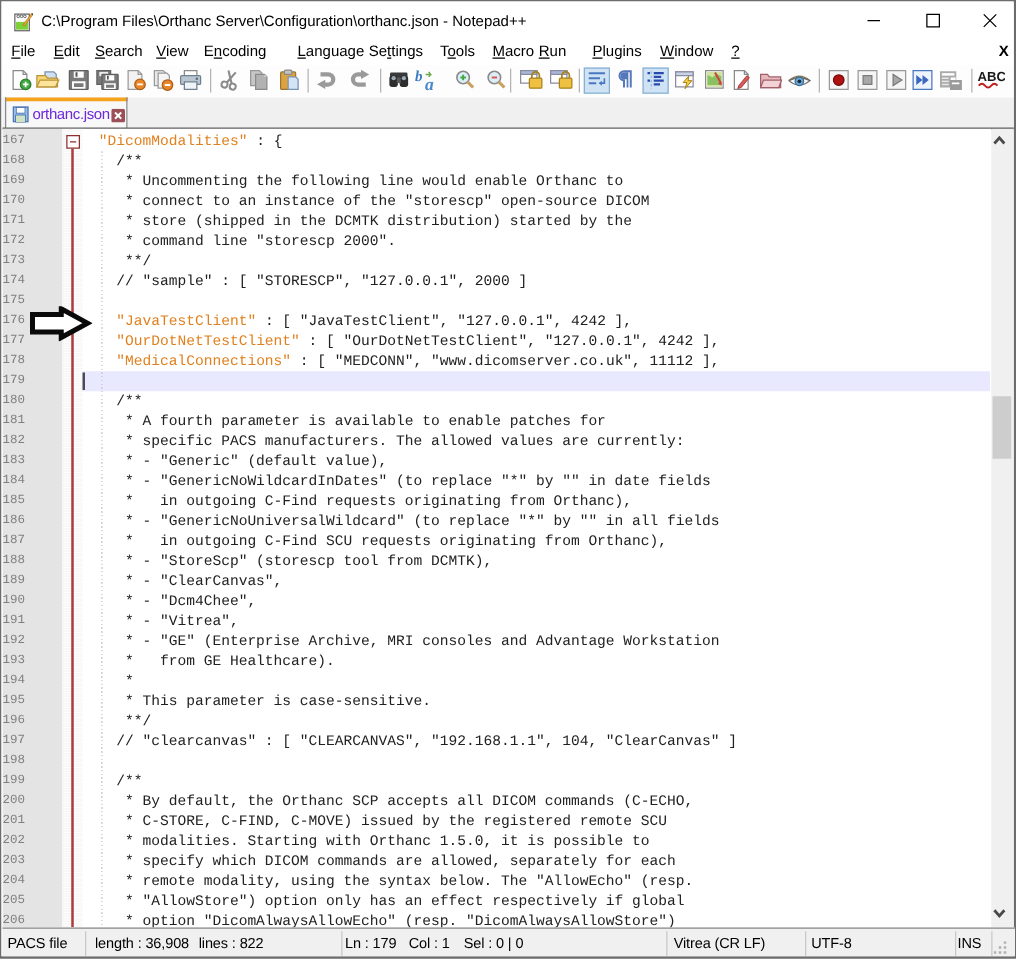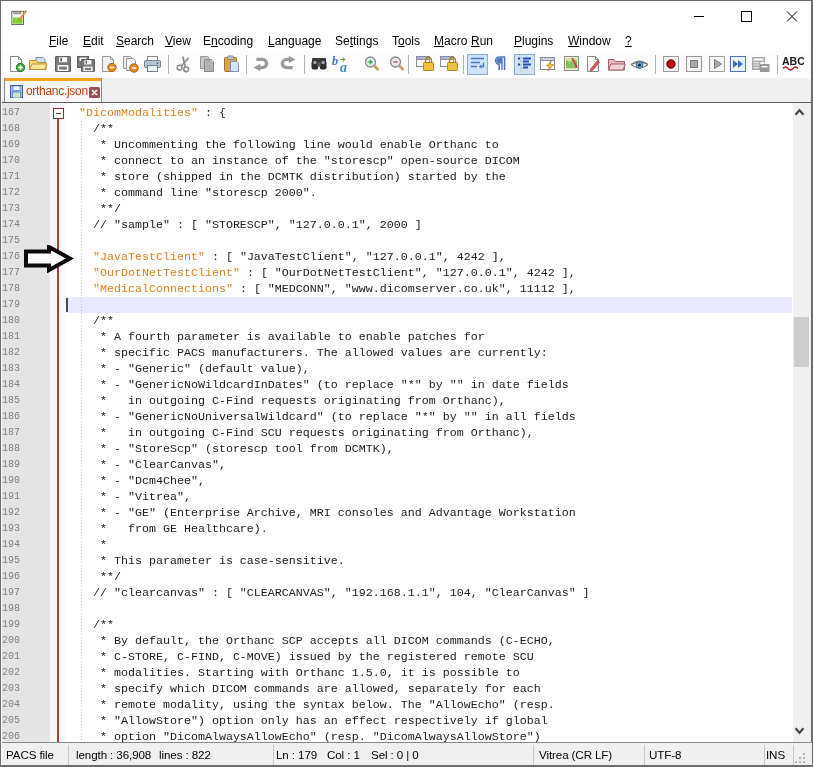--- a/index.html
+++ b/index.html
@@ -6,32 +6,32 @@
 html,body { width:813px; height:767px; overflow:hidden; background:#fff;
   font-family:"Liberation Sans", sans-serif; }
 #win { position:absolute; left:0; top:0; width:813px; height:767px;
   border:1px solid #6c6c6c; border-right-width:2px; border-bottom-width:2px; background:#fff; }
 
 #titlebar { position:absolute; left:1px; top:1px; width:809px; height:29px; background:#fff; }
 #title-text { position:absolute; left:31px; top:8px; font-size:12px; color:#000; white-space:pre; }
 .capbtn { position:absolute; top:0; width:46px; height:29px; }
 
 #menubar { position:absolute; left:1px; top:30px; width:809px; height:21px; background:#fff; font-size:12px; color:#000; }
-.mi { position:absolute; top:3px;margin-left:40px; }
+.mi { position:absolute; top:3px; }
 
 #toolbar { position:absolute; left:1px; top:51px; width:809px; height:26px; background:#fdfdfd; }
 .tsep { position:absolute; top:3px; width:1px; height:19px; background:#b4b4b4; }
 .ticon { position:absolute; top:3px; }
 .pressed { position:absolute; top:2px; width:21px; height:21px; background:#cfe3f5; border:1px solid #87b0d2; }
 
 #tabbar { position:absolute; left:1px; top:77px; width:809px; height:25px; background:#f0f0f0; }
 #tab1 { position:absolute; left:2px; top:0px; width:98px; height:25px; background:#f8f8f8;
   border-left:1px solid #8a8a8a; border-right:1px solid #8a8a8a; }
 #tab-orange { position:absolute; left:-1px; top:0px; width:98px; height:3px; background:#f5a21d; border-left:1px solid #8a8a8a; border-right:1px solid #8a8a8a;}
-#tab-label { position:absolute; left:21px; top:6px; font-size:12px; letter-spacing:-0.3px; color:#c2410c; }
+#tab-label { position:absolute; left:21px; top:6px; font-size:12px; letter-spacing:-0.3px; color:#6d28d9; }
 #tabline { position:absolute; left:0px; top:24px; width:809px; height:2px; background:#5f5f5f; }
 
 #editor { position:absolute; left:1px; top:102px; width:791px; height:639px; background:#fff; overflow:hidden; }
 #margin-num { position:absolute; left:0; top:0; width:48px; height:639px; background:#e4e4e4; }
 #margin-fold { position:absolute; left:48px; top:0; width:16px; height:639px;
   background-image:conic-gradient(#f2f2f2 25%, #fff 0 50%, #f2f2f2 0 75%, #fff 0);
   background-size:2px 2px; }
 #foldline { position:absolute; left:55px; top:13px; width:2px; height:626px; background:#ad3b3b; }
 #foldbox { position:absolute; left:51px; top:5px; width:11px; height:11px; background:#fff; border:1px solid #8b2f2f; }
 #foldbox div { position:absolute; left:2px; top:4px; width:5px; height:1px; background:#8b2f2f; }
@@ -63,38 +63,39 @@
   <div id="titlebar">
     <svg width="16" height="17" style="position:absolute;left:9px;top:7px" viewBox="0 0 18 18">
       <rect x="1" y="2" width="13" height="15" fill="#fff" stroke="#555" stroke-width="1"></rect>
       <rect x="2" y="9" width="11" height="7" fill="#7fd13b"></rect>
       <circle cx="4" cy="4" r="1.2" fill="none" stroke="#555" stroke-width="0.8"></circle>
       <circle cx="7" cy="4" r="1.2" fill="none" stroke="#555" stroke-width="0.8"></circle>
       <circle cx="10" cy="4" r="1.2" fill="none" stroke="#555" stroke-width="0.8"></circle>
       <path d="M8 12 L14 4 L16 1.5 L17 3 L15 5.5 L10 12.5 Z" fill="#e8a33d" stroke="#a06a10" stroke-width="0.5"></path>
       <path d="M16 1.5 L17 3 L17.5 2 L16.5 1 Z" fill="#222"></path>
     </svg>
+    <div id="title-text">C:\Program Files\Orthanc Server\Configuration\orthanc.json - Notepad++</div>
     <svg class="capbtn" style="left:674px" viewBox="0 0 46 29">
         <path d="M18 14.5 H28" stroke="#000" stroke-width="1"></path>
       </svg>
     <svg class="capbtn" style="left:721px" viewBox="0 0 46 29">
         <rect x="18.5" y="9.5" width="10" height="10" fill="none" stroke="#000" stroke-width="1"></rect>
       </svg>
     <svg class="capbtn" style="left:767px" viewBox="0 0 46 29">
         <path d="M18 9.5 L28 19.5 M28 9.5 L18 19.5" stroke="#000" stroke-width="1"></path>
       </svg>
   </div>
 
   <div id="menubar">
       <div class="mi" style="left:7px"><span style="text-decoration:underline">F</span>ile</div>
       <div class="mi" style="left:41px"><span style="text-decoration:underline">E</span>dit</div>
       <div class="mi" style="left:74px"><span style="text-decoration:underline">S</span>earch</div>
       <div class="mi" style="left:123px"><span style="text-decoration:underline">V</span>iew</div>
       <div class="mi" style="left:161px">E<span style="text-decoration:underline">n</span>coding</div>
-      <div class="mi" style="left:226px"><span style="text-decoration:underline">L</span>anguage</div>
+      <div class="mi" style="left:236px"><span style="text-decoration:underline">L</span>anguage</div>
       <div class="mi" style="left:293px">Se<span style="text-decoration:underline">t</span>tings</div>
       <div class="mi" style="left:350px">T<span style="text-decoration:underline">o</span>ols</div>
       <div class="mi" style="left:392px"><span style="text-decoration:underline">M</span>acro</div>
       <div class="mi" style="left:429px"><span style="text-decoration:underline">R</span>un</div>
       <div class="mi" style="left:472px"><span style="text-decoration:underline">P</span>lugins</div>
       <div class="mi" style="left:526px"><span style="text-decoration:underline">W</span>indow</div>
       <div class="mi" style="left:583px"><span style="text-decoration:underline">?</span></div>
       <div class="mi" style="left:797px;font-weight:bold">X</div>
     </div>
 

